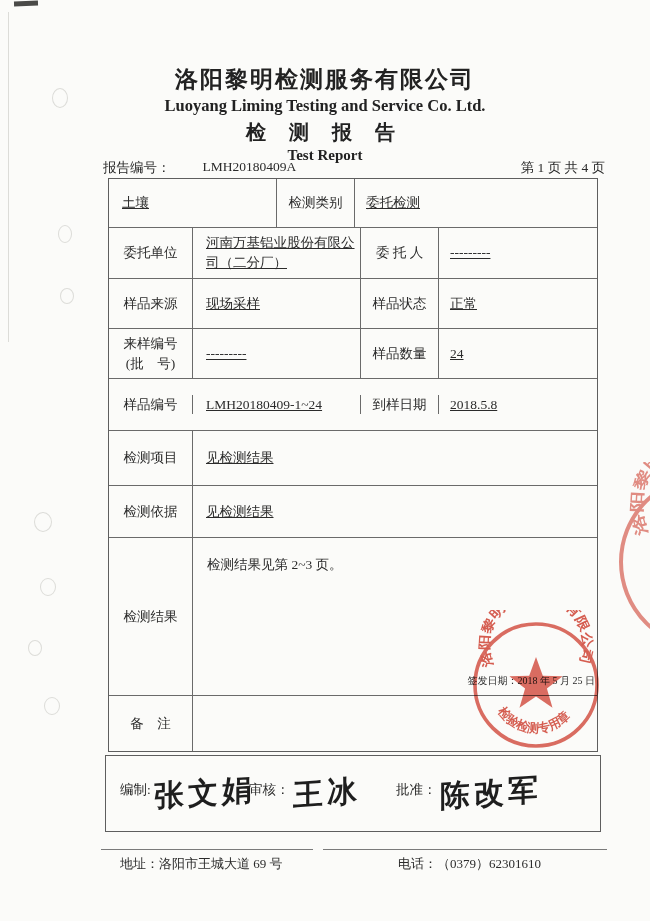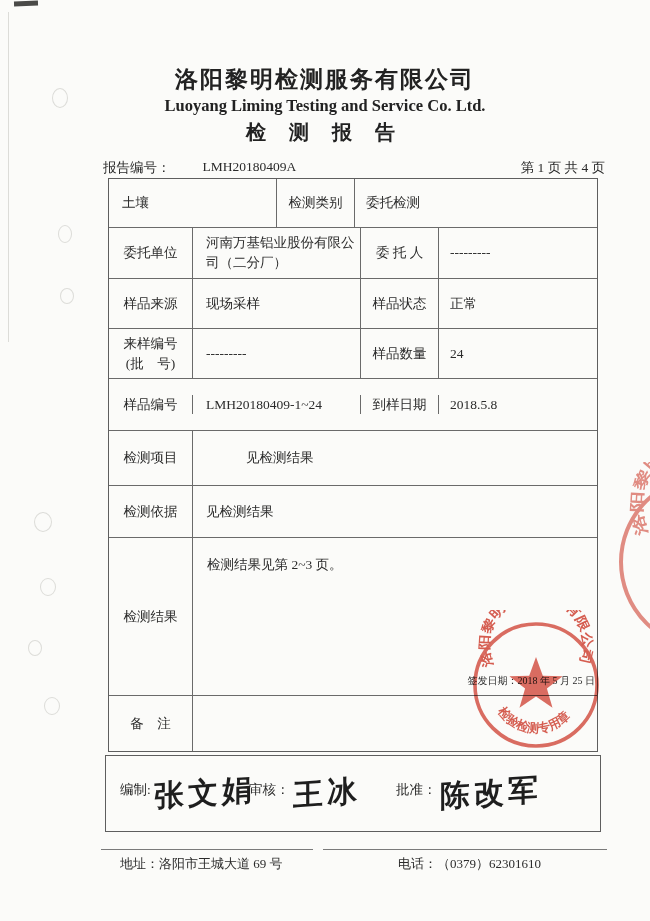--- a/index.html
+++ b/index.html
@@ -16,28 +16,28 @@
 
   .meta{position:absolute;top:159px;left:103px;width:502px;display:flex;justify-content:space-between;font-size:13.5px;}
   .meta-left{display:flex;gap:32px;}
 
   
   .doc-table{position:absolute;left:108px;top:178px;width:490px;border:1px solid #5e5e5e;box-sizing:border-box;}
   .tr{display:flex;border-bottom:1px solid #6a6a6a;box-sizing:border-box;}
   .tr:last-child{border-bottom:none;}
   .td{box-sizing:border-box;display:flex;align-items:center;font-size:13.5px;line-height:1.45;}
   .lbl{justify-content:center;text-align:center;flex-direction:column;}
-  .val{justify-content:flex-start;padding-left:13px;padding-right:2px;}
+  .val{justify-content:flex-start;padding-left:13px;padding-right:2px;text-decoration:underline;}
   .c1{width:84px;border-right:1px solid #6a6a6a;flex-shrink:0;}
   .c2{width:168px;border-right:1px solid #6a6a6a;flex-shrink:0;}
   .c3{width:78px;border-right:1px solid #6a6a6a;flex-shrink:0;}
   .c4{flex:1;padding-left:11px;}
   .c2span{flex:1;}
   .r1{height:49px;} .r2{height:51px;} .r3{height:50px;} .r4{height:50px;}
-  .r5{height:52px;align-items:center;} .r6{height:55px;gap:40px;} .r7{height:52px;} .r8{height:158px;} .r9{height:55px;}
+  .r5{height:52px;align-items:center;} .r6{height:55px;} .r7{height:52px;} .r8{height:158px;} .r9{height:55px;}
   .rel{position:relative;padding:0;}
   .result-note{position:absolute;top:17px;left:14px;font-size:13.5px;}
   .issue-date{position:absolute;bottom:7px;right:2px;font-size:10px;white-space:nowrap;}
 
   
   .sigbox{position:absolute;left:105px;top:755px;width:496px;height:77px;border:1px solid #5e5e5e;box-sizing:border-box;}
   .sig-group{position:absolute;top:24px;display:flex;align-items:flex-start;}
   .sig-label{font-size:13.5px;line-height:20px;white-space:nowrap;}
   .hand{display:inline-block;font-size:30px;line-height:26px;font-weight:600;color:#1e1e1e;
         transform:rotate(-4deg) skewX(-4deg);margin-left:3px;letter-spacing:4px;white-space:nowrap;}
@@ -80,20 +80,21 @@
   <div class="artifact smudge s3"></div>
   <div class="artifact smudge s4"></div>
   <div class="artifact smudge s5"></div>
   <div class="artifact smudge s6"></div>
   <div class="artifact smudge s7"></div>
 
   <div class="header">
     <div class="company-cn">洛阳黎明检测服务有限公司</div>
     <div class="company-en">Luoyang Liming Testing and Service Co. Ltd.</div>
     <div class="title-cn">检 测 报 告</div>
+    <div class="title-en">Test Report</div>
   </div>
 
   <div class="meta">
     <div class="meta-left">
       <span>报告编号：</span>
       <span>LMH20180409A</span>
     </div>
     <div>第 1 页 共 4 页</div>
   </div>
 

